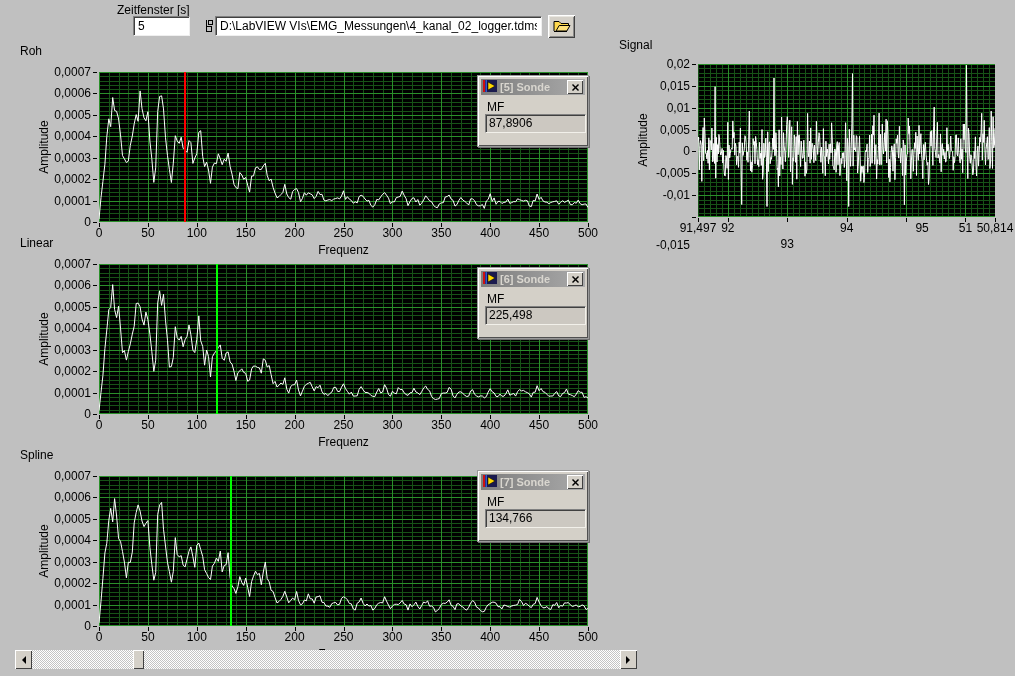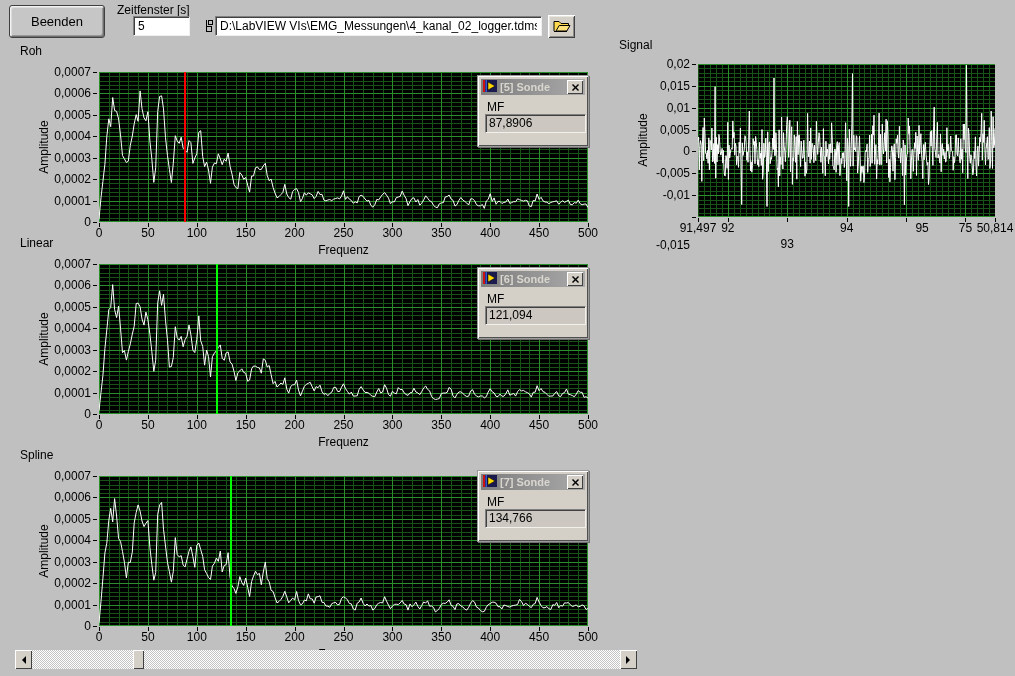--- a/index.html
+++ b/index.html
@@ -71,21 +71,20 @@
     box-shadow:inset 1px 1px 0 #fff,inset -1px -1px 0 #404040;}
   .arr{width:0;height:0;border:4px solid transparent;}
   .arr-left{border-right-color:#000;margin-left:-3px;}
   .arr-right{border-left-color:#000;margin-right:-3px;}
 </style>
 </head>
 <body>
 
 <div id="panel">
 
-  <button id="quit-btn">Beenden</button>
   <div class="ctl-label" id="zf-label">Zeitfenster [s]</div>
   <input id="zf-input" class="sunken-input" value="5" style="">
   <span id="path-glyph">
     <svg width="9" height="14" viewBox="0 0 9 14">
       <line x1="1.5" y1="1" x2="1.5" y2="13" stroke="#000" stroke-width="1"></line>
       <rect x="3.5" y="1.5" width="4" height="4" fill="none" stroke="#000" stroke-width="1"></rect>
       <rect x="1.5" y="7.5" width="5" height="5" fill="none" stroke="#000" stroke-width="1"></rect>
     </svg>
   </span>
   <input id="path-input" class="sunken-input" value="D:\LabVIEW VIs\EMG_Messungen\4_kanal_02_logger.tdms" style="">
@@ -599,21 +598,21 @@
   <div class="tick tx" style="left: 83px; top: 184px;">91,497</div>
       <div class="tickmark tmx" style="left: 83px; top: 180px;"></div>
       <div class="tick tx" style="left: 112.878px; top: 184px;">92</div>
       <div class="tickmark tmx" style="left: 113px; top: 180px;"></div>
       <div class="tick tx" style="left: 172.278px; top: 176px; margin-top: 24px;">93</div>
       <div class="tickmark tmx" style="left: 172px; top: 180px;"></div>
       <div class="tick tx" style="left: 231.678px; top: 184px;">94</div>
       <div class="tickmark tmx" style="left: 232px; top: 180px;"></div>
       <div class="tick tx" style="left: 291.078px; top: 184px; margin-left: 16px;">95</div>
       <div class="tickmark tmx" style="left: 291px; top: 180px;"></div>
-      <div class="tick tx" style="left: 350.478px; top: 184px;">75</div>
+      <div class="tick tx" style="left: 350.478px; top: 184px;">51</div>
       <div class="tickmark tmx" style="left: 350px; top: 180px;"></div>
       <div class="tick tx" style="left: 380px; top: 184px;">50,814</div>
       <div class="tickmark tmx" style="left: 380px; top: 180px;"></div>
       <div class="tick ty" style="left: 20px; top: 178px; margin-top: 29px;">-0,015</div>
       <div class="tickmark tmy" style="left: 77px; top: 179px;"></div>
       <div class="tick ty" style="left: 20px; top: 157.143px;">-0,01</div>
       <div class="tickmark tmy" style="left: 77px; top: 157px;"></div>
       <div class="tick ty" style="left: 20px; top: 135.286px;">-0,005</div>
       <div class="tickmark tmy" style="left: 77px; top: 135px;"></div>
       <div class="tick ty" style="left: 20px; top: 113.429px;">0</div>
@@ -666,21 +665,21 @@
       <span class="probe-close">
         <span>
           <svg width="7" height="7" viewBox="0 0 7 7">
               <line x1="0.5" y1="0.5" x2="6.5" y2="6.5" stroke="#000" stroke-width="1.4"></line>
               <line x1="6.5" y1="0.5" x2="0.5" y2="6.5" stroke="#000" stroke-width="1.4"></line>
             </svg>
         </span>
       </span>
     </div>
     <div class="probe-field-label">MF</div>
-    <div class="probe-field"><span>121,094</span></div>
+    <div class="probe-field"><span>225,498</span></div>
   </div>
 
   <div class="probe" id="probe-2">
     <div class="probe-titlebar">
       <span class="probe-icon">
         <svg width="14" height="12" viewBox="0 0 14 12">
           <rect x="0" y="0" width="14" height="12" fill="#1a1a4e"></rect>
           <rect x="0" y="0" width="2" height="12" fill="#cc1111"></rect>
           <rect x="2.5" y="0" width="1.5" height="12" fill="#3355cc"></rect>
           <polygon points="5,2 12,6 5,10" fill="#ffd800" stroke="#000" stroke-width="0.5"></polygon>

